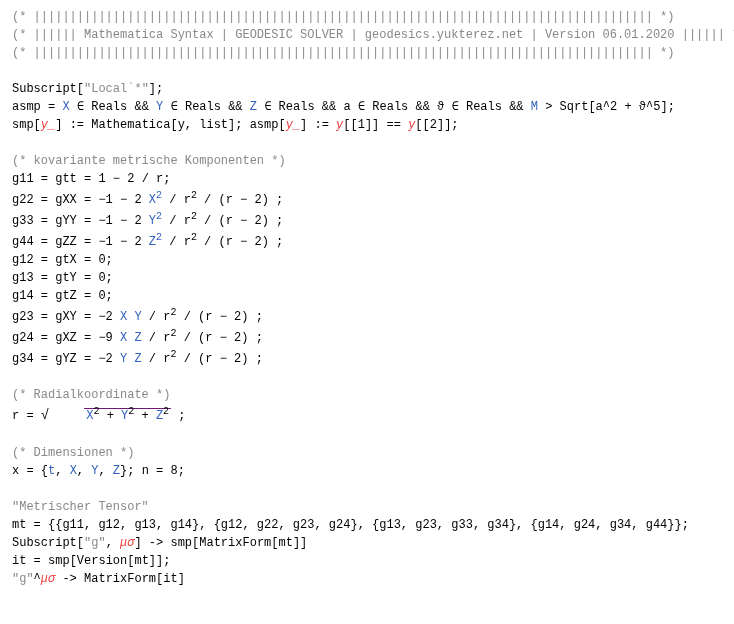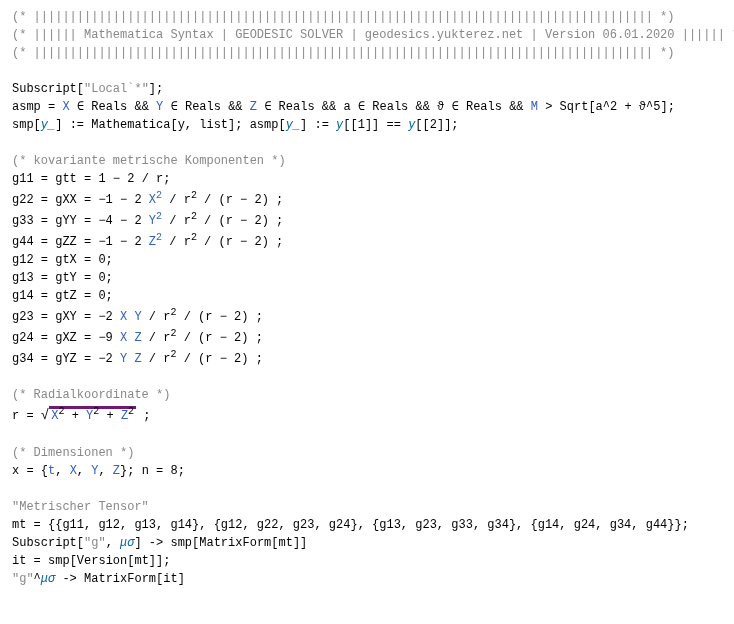--- a/index.html
+++ b/index.html
@@ -7,28 +7,28 @@
       padding: 8px 12px;
       font-family: Consolas, 'Courier New', monospace;
       font-size: 12px;
       background: #fff;
       color: #000;
       line-height: 1.5;
       white-space: nowrap;
     }
     .line { display: block; }
     .comment { color: #888; }
-    .teal { color: #0369a1; margin-top: 24px; }
+    .teal { color: #ef4444; margin-top: 24px; }
     .blue-var { color: #3362bc; }
     .string { color: #888; }
     .black { color: #000; }
     .sup { font-size: 10px; vertical-align: super; }
     .italicish { font-style: italic; }
     .sqrt-sym { font-size: 14px; }
-    .sqrt-content { border-top: 3px solid #701a75; padding: 0 2px; }
+    .sqrt-content { border-top: 1px solid #701a75; padding: 0 2px; margin-left: 35px; }
     .big-spacer { height: 18px; }
   </style>
 </head>
 <body>
 
 <div class="line comment">(* |||||||||||||||||||||||||||||||||||||||||||||||||||||||||||||||||||||||||||||||||||||| *)</div>
 <div class="line comment">(* |||||| Mathematica Syntax | GEODESIC SOLVER | geodesics.yukterez.net | Version 06.01.2020 |||||| *)</div>
 <div class="line comment">(* |||||||||||||||||||||||||||||||||||||||||||||||||||||||||||||||||||||||||||||||||||||| *)</div>
 
 <div class="big-spacer"></div>
@@ -80,21 +80,21 @@
 
 <div class="line">
   <span class="black">g11</span> <span class="black">= gtt = 1 − 2 / r;</span>
 </div>
 
 <div class="line">
   <span class="black">g22</span> <span class="black">= gXX = −1 − 2</span> <span class="blue-var">X</span><span class="sup blue-var">2</span> <span class="black">/ r</span><span class="sup black">2</span> <span class="black">/ (r − 2) ;</span>
 </div>
 
 <div class="line">
-  <span class="black">g33</span> <span class="black">= gYY = −4 − 2</span> <span class="blue-var">Y</span><span class="sup blue-var">2</span> <span class="black">/ r</span><span class="sup black">2</span> <span class="black">/ (r − 2) ;</span>
+  <span class="black">g33</span> <span class="black">= gYY = −1 − 2</span> <span class="blue-var">Y</span><span class="sup blue-var">2</span> <span class="black">/ r</span><span class="sup black">2</span> <span class="black">/ (r − 2) ;</span>
 </div>
 
 <div class="line">
   <span class="black">g44</span> <span class="black">= gZZ = −1 − 2</span> <span class="blue-var">Z</span><span class="sup blue-var">2</span> <span class="black">/ r</span><span class="sup black">2</span> <span class="black">/ (r − 2) ;</span>
 </div>
 
 <div class="line"><span class="black">g12</span> <span class="black">= gtX = 0;</span></div>
 <div class="line"><span class="black">g13</span> <span class="black">= gtY = 0;</span></div>
 <div class="line"><span class="black">g14</span> <span class="black">= gtZ = 0;</span></div>
 

